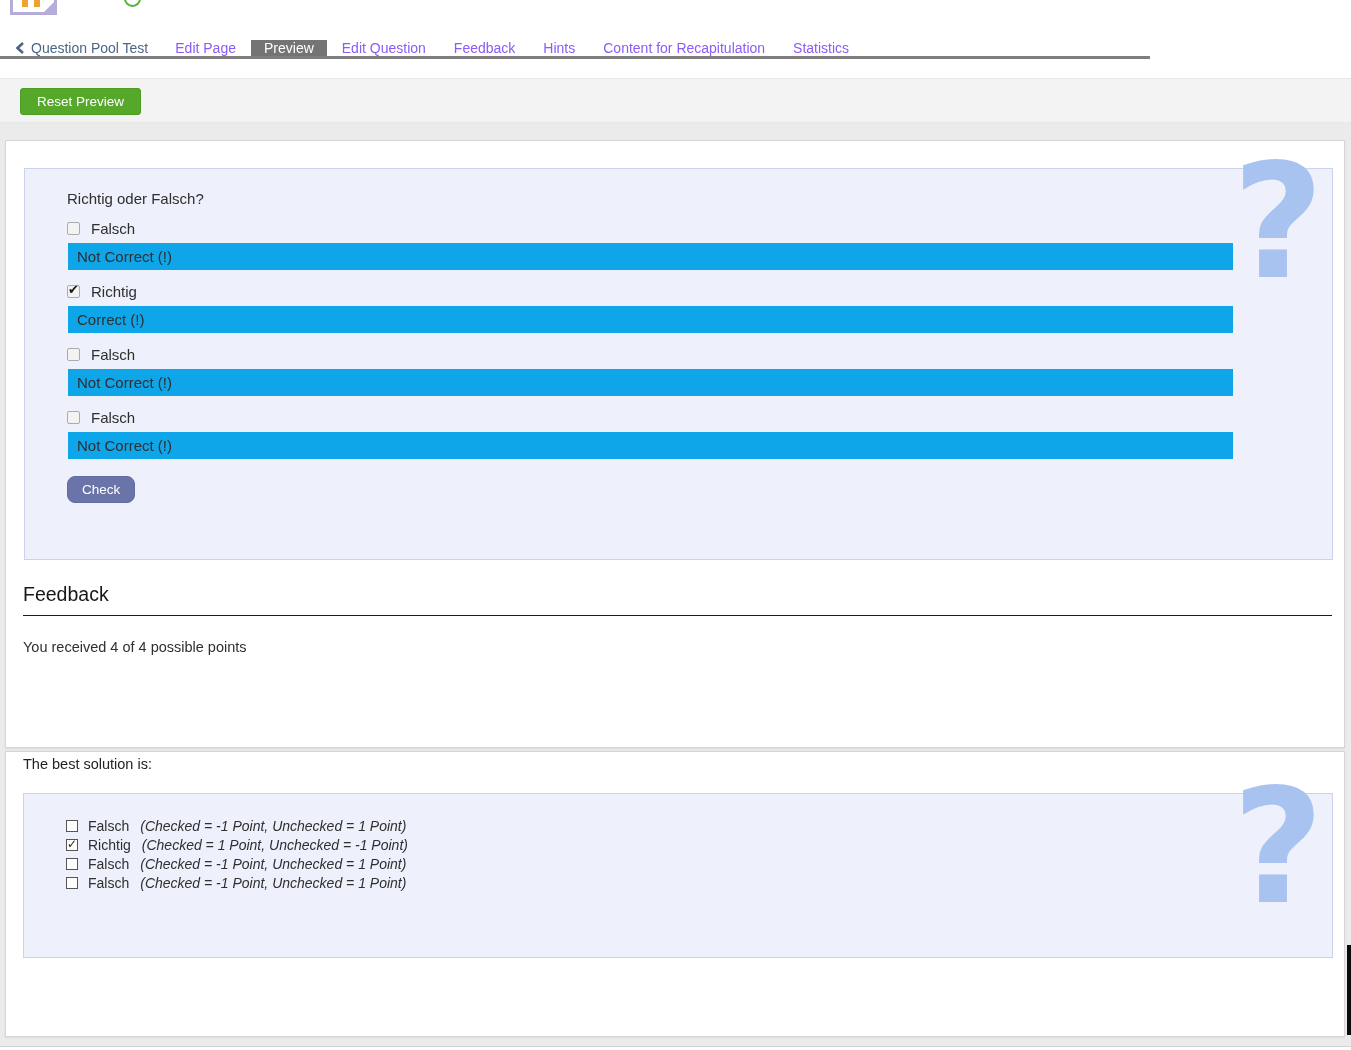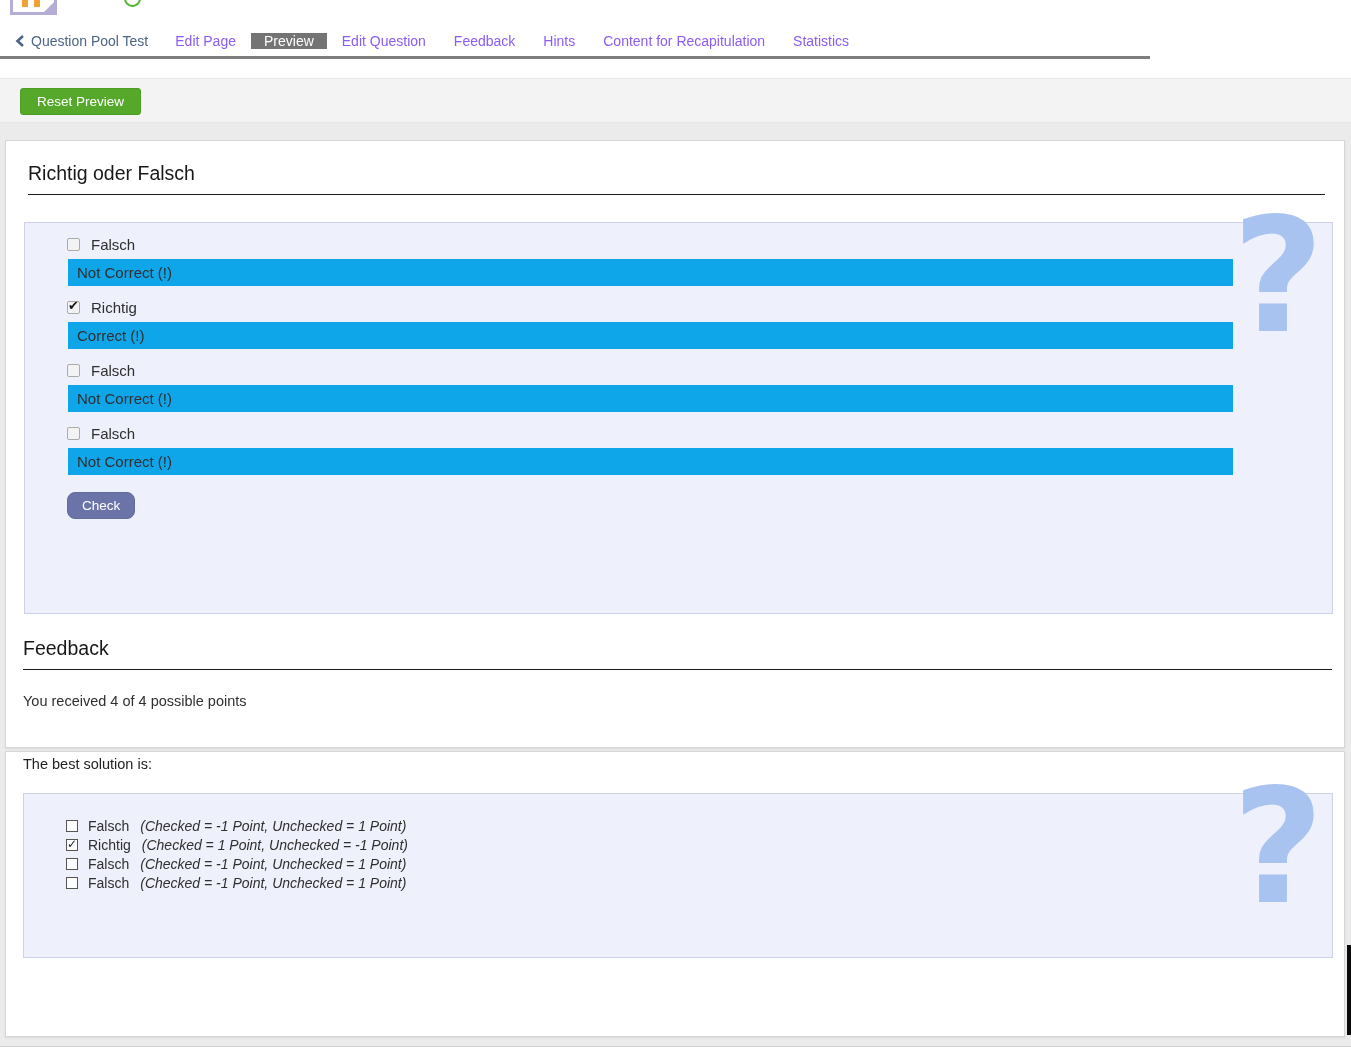--- a/index.html
+++ b/index.html
@@ -11,21 +11,21 @@
   .header { left:0; top:0; width:1351px; height:59px; background:#fff; }
   .logo-frag { left:10px; top:0; width:47px; height:15px; background:#fff;
     border-left:3px solid #b5add8; border-right:3px solid #b5add8; border-bottom:3px solid #b5add8; }
   .logo-frag .fold { position:absolute; right:0; bottom:0; width:0; height:0;
     border-left:10px solid transparent; border-bottom:10px solid #b5add8; }
   .logo-frag .o1,.logo-frag .o2 { position:absolute; top:0; width:6px; height:7px; background:#f0a132; }
   .logo-frag .o1 { left:9px; } .logo-frag .o2 { left:21px; }
   .green-arc { left:124px; top:-10px; width:17px; height:17px; border:2.5px solid #54b52d; border-radius:50%; background:#fff; }
 
   .tabbar { left:0; top:26px; width:1150px; height:33px; border-bottom:3px solid #7e7e7e;
-    display:flex; align-items:center; padding-left:15px; }
+    display:flex; align-items:flex-end; padding-left:15px; }
   .backlink { display:flex; align-items:center; gap:7px; color:#4c6586; font-size:14px;
     margin-right:13px; cursor:pointer; }
   .tab { display:flex; align-items:center; padding:0 13px; margin:0 1px; color:#8b5cf6;
     font-size:14px; cursor:pointer; }
   .tab.active { background:#747474; color:#ffffff; }
 
   
   .toolbar { left:0; top:78px; width:1351px; height:45px; background:#f3f3f3;
     border-top:1px solid #e7e7e7; border-bottom:1px solid #e7e7e7; }
   .reset-btn { position:absolute; left:20px; top:9px; background:#56a82b; color:#fff;
@@ -106,24 +106,24 @@
   </div>
 </div>
 
 <div class="abs toolbar">
   <button class="reset-btn">Reset Preview</button>
 </div>
 
 <div class="abs content-bg"></div>
 
 <div class="abs panel panel1">
-  <h1 class="q-title">Richtig oder Falsch</h1>
 
   <div class="q-block">
     <span class="qmark">?</span>
+    <div class="q-text">Richtig oder Falsch?</div>
 
     <div class="opt">
       <span class="cbx" data-checked="false"></span>
       <span>Falsch</span>
     </div>
     <div class="fb-row">Not Correct (!)</div>
 
     <div class="opt">
       <span class="cbx" data-checked="true"></span>
       <span>Richtig</span>

